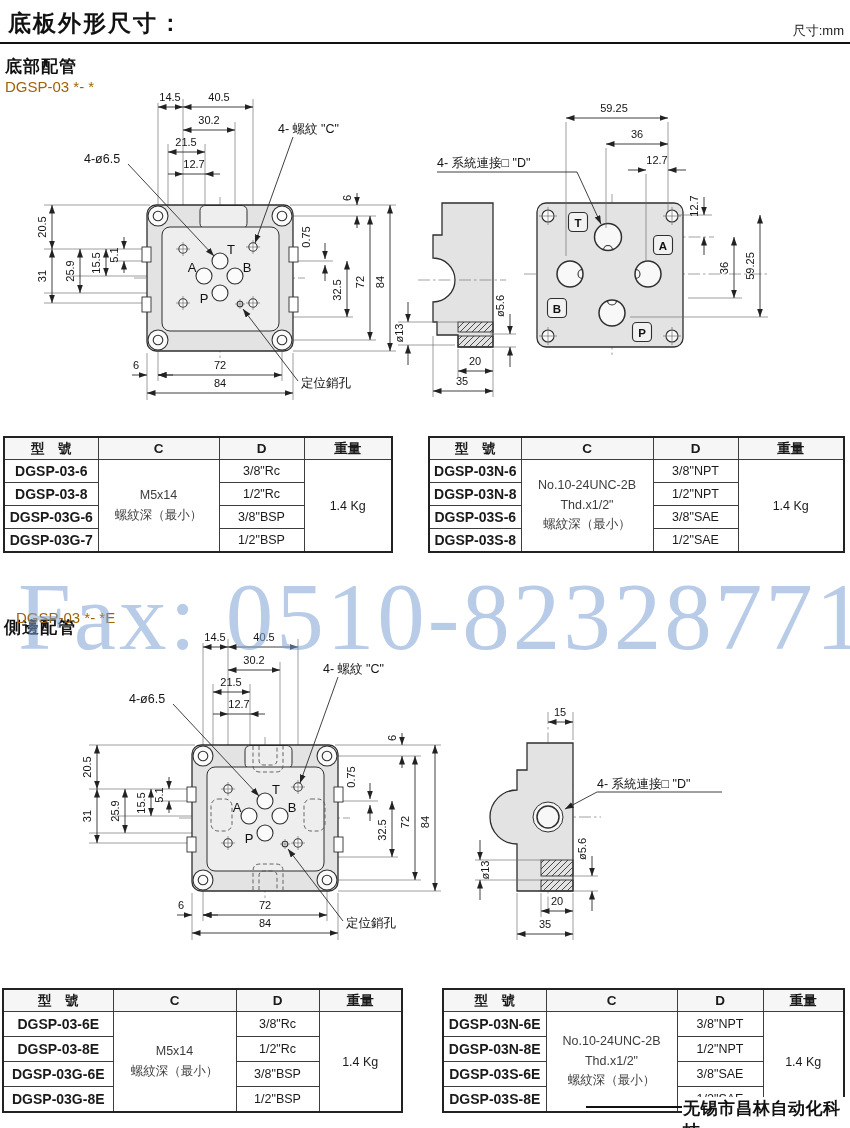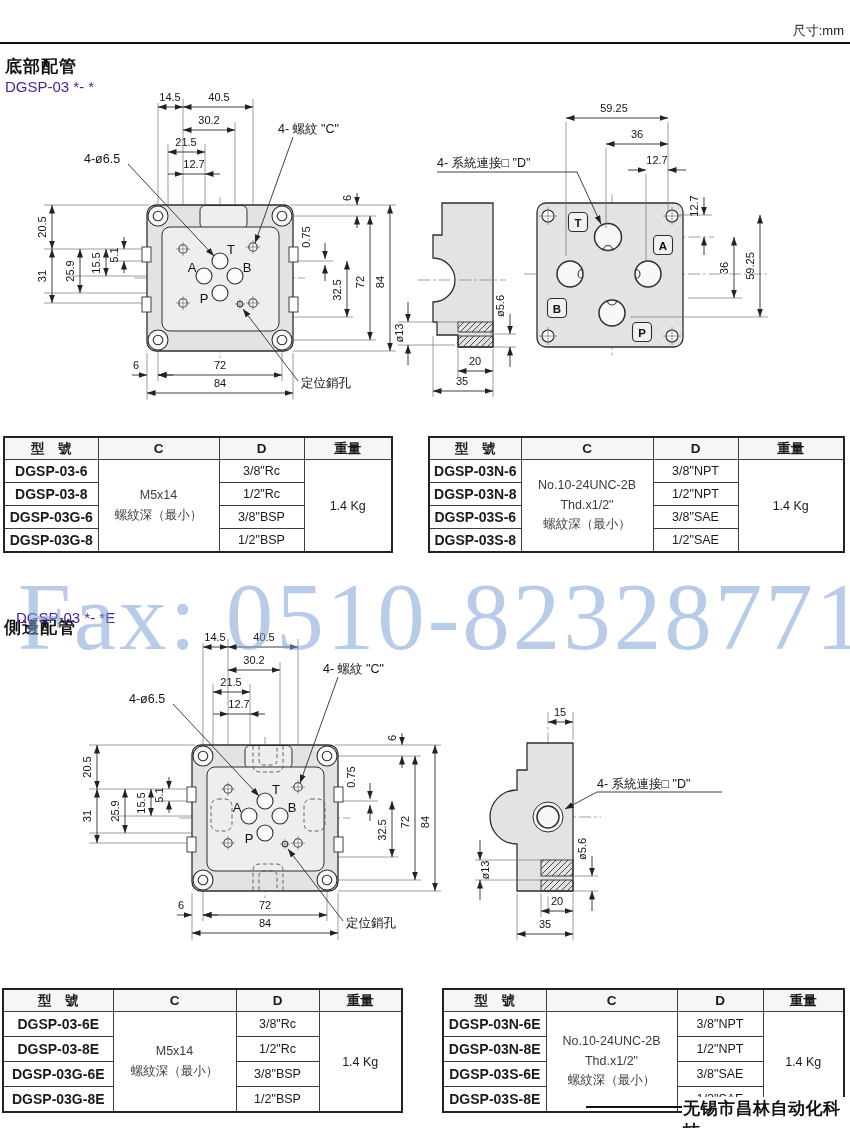--- a/index.html
+++ b/index.html
@@ -2,21 +2,21 @@
 <html><head>
 <meta charset="utf-8">
 <style>
   html,body{margin:0;padding:0;background:#fff;}
   .page{position:relative;width:850px;height:1128px;background:#fff;overflow:hidden;
         font-family:"Liberation Sans",sans-serif;color:#111;}
   .title{position:absolute;left:8px;top:8px;font-size:23px;font-weight:bold;letter-spacing:2px;}
   .unit{position:absolute;right:6px;top:22px;font-size:13px;color:#222;}
   .rule{position:absolute;left:0;top:42px;width:850px;height:2px;background:#111;}
   .sec-h{position:absolute;font-size:17px;font-weight:bold;letter-spacing:1px;}
-  .sec-m{position:absolute;font-size:15px;color:#4c1d95;}
+  .sec-m{position:absolute;font-size:15px;color:#a16207;}
   svg{position:absolute;left:0;top:0;font-family:"Liberation Sans",sans-serif;}
   .ol{fill:#e3e3e3;stroke:#2f2f2f;stroke-width:1.3;}
   .pad{fill:#eeeeee;stroke:#2f2f2f;stroke-width:1;}
   .hole{fill:#fbfbfb;stroke:#2f2f2f;stroke-width:1.1;}
   .dl{stroke:#2b2b2b;stroke-width:0.9;fill:none;}
   .wl{stroke:#6a6a6a;stroke-width:0.65;fill:none;}
   .cl{stroke:#7a7a7a;stroke-width:0.7;fill:none;stroke-dasharray:12 3 2.5 3;}
   .dash{stroke:#555;stroke-width:0.9;fill:none;stroke-dasharray:4 2.6;}
   .dt{font-size:11px;fill:#141414;text-anchor:middle;}
   .ct{font-size:12.5px;fill:#141414;}
@@ -37,20 +37,21 @@
       color:rgba(125,160,212,0.55);letter-spacing:3px;white-space:nowrap;pointer-events:none;}
   .footer-co{position:absolute;z-index:50;font-size:17px;font-weight:bold;background:#fff;
              letter-spacing:0.5px;padding:0 1px;}
   .fline{position:absolute;z-index:50;height:2px;background:#111;}
 </style>
 </head>
 <body>
 
 <div class="page">
 
+  <div class="title">底板外形尺寸 :</div>
   <div class="unit">尺寸:mm</div>
   <div class="rule"></div>
 
   <div class="sec-h" style="left:5px;top:55px;">底部配管</div>
   <div class="sec-m" style="left:5px;top:78px;">DGSP-03 *- *</div>
 
   <div class="sec-h" style="left:4px;top:616px;">側邊配管</div>
   <div class="sec-m" style="left:16px;top:609px;">DGSP-03 *- *E</div>
 
   <svg width="850" height="1128" viewBox="0 0 850 1128">
@@ -364,21 +365,21 @@
         </tr>
       <tr>
           <td class="model">DGSP-03-8</td>
           <td>1/2"Rc</td>
         </tr>
       <tr>
           <td class="model">DGSP-03G-6</td>
           <td>3/8"BSP</td>
         </tr>
       <tr>
-          <td class="model">DGSP-03G-8</td>
+          <td class="model">DGSP-03G-7</td>
           <td>1/2"BSP</td>
         </tr>
     </tbody>
   </table>
 
   <table class="spec t-top" style="left:428px;top:436px;width:417px;">
     <colgroup>
         <col style="width:92px">
         <col style="width:132px">
         <col style="width:85px">

